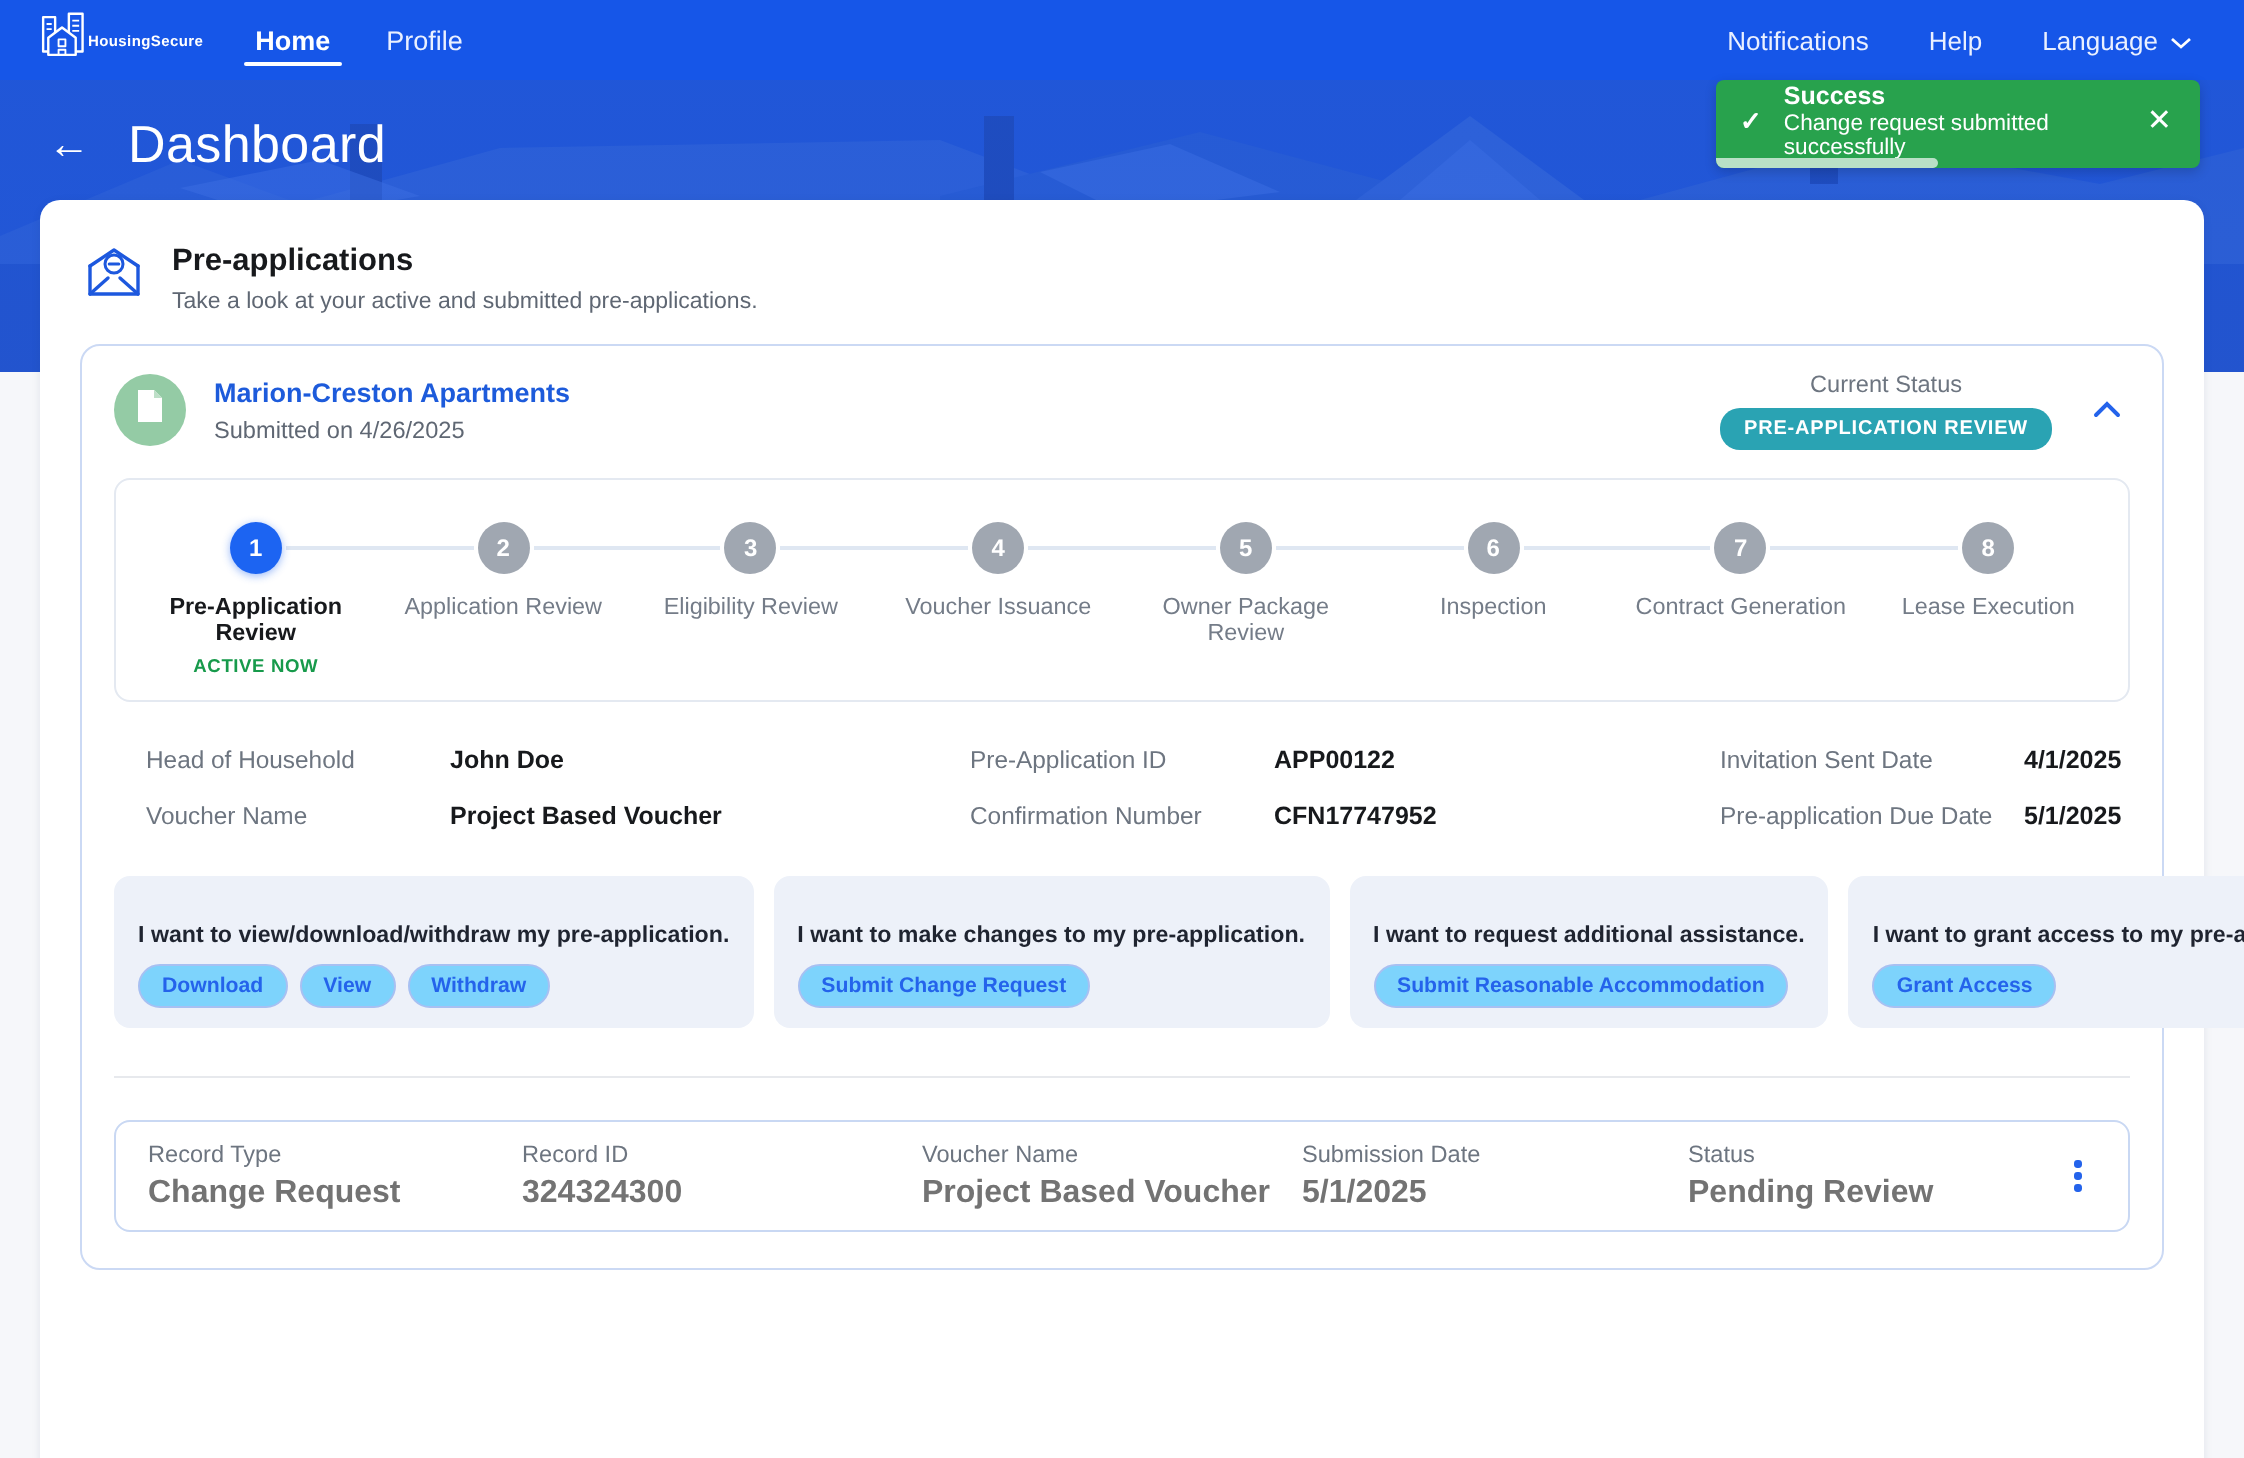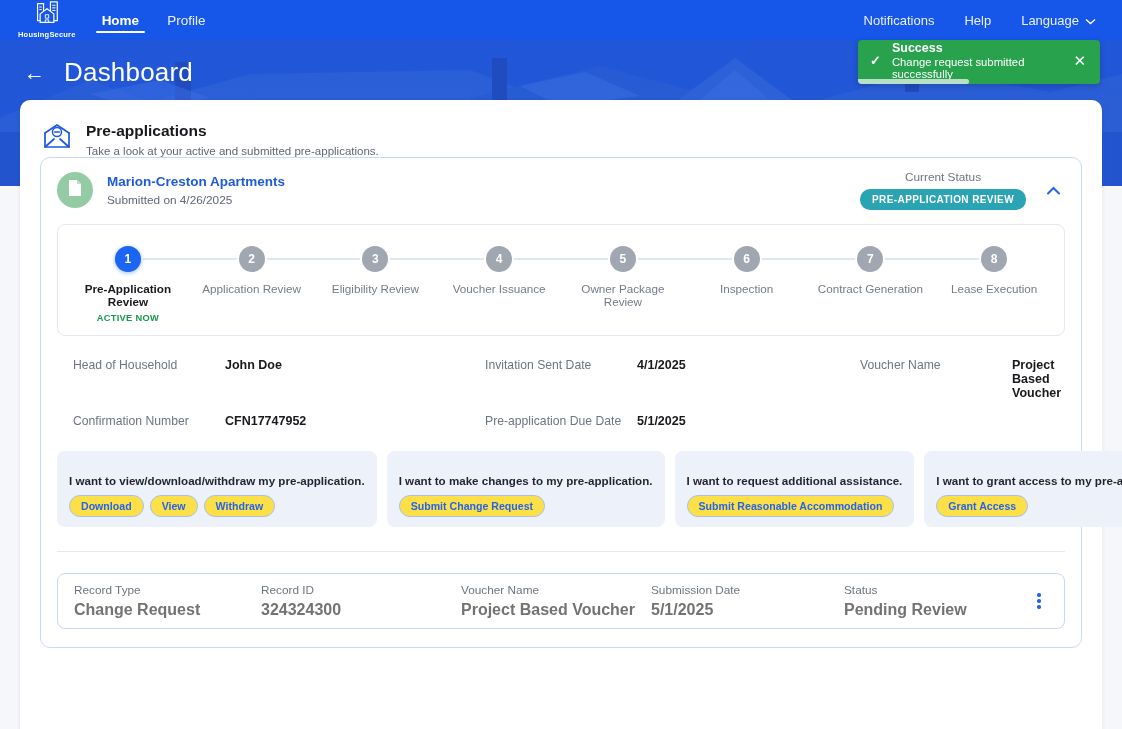--- a/index.html
+++ b/index.html
@@ -11,21 +11,21 @@
     overflow:hidden;
     color:#1F2430;
   }
 
   
   .topnav {
     position:absolute; top:0; left:0; right:0; height:40px;
     background:#1656E8; display:flex; align-items:center; z-index:6;
     color:#fff;
   }
-  .brand { display:flex; flex-direction:column; align-items:center; margin-left:18px; margin-right:26px; }
+  .brand { display:flex; align-items:center; margin-left:18px; margin-right:26px; }
   .brand-name { font-size:7.5px; font-weight:700; letter-spacing:0.2px; margin-top:1px; }
   .nav-left { display:flex; align-items:center; gap:28px; height:100%; }
   .nav-link { font-size:13.5px; color:#EAF0FF; cursor:pointer; position:relative; height:100%; display:flex; align-items:center; }
   .nav-link.active { font-weight:700; color:#fff; }
   .nav-link.active::after { content:""; position:absolute; left:-6px; right:-6px; bottom:7px; height:2px; background:#fff; border-radius:2px; }
   .nav-right { margin-left:auto; display:flex; align-items:center; gap:30px; margin-right:26px; }
   .nav-right .nav-link { font-size:13px; }
   .lang { display:flex; align-items:flex-end; gap:6px; }
 
   
@@ -54,21 +54,21 @@
     position:absolute; top:100px; left:20px; right:20px; height:671px;
     background:#fff; border-radius:10px; z-index:5;
     box-shadow:0 1px 4px rgba(30,50,90,0.10);
     padding:22px 20px 18px;
   }
   .section-head { display:flex; align-items:flex-start; gap:14px; margin-left:2px; }
   .section-titles .section-title { font-size:15.5px; font-weight:700; color:#17191C; }
   .section-titles .section-sub { font-size:11.5px; color:#5F6773; margin-top:5px; }
 
   
-  .app-card { border:1px solid #CBD9F4; border-radius:10px; padding:12px 16px 18px; }
+  .app-card { margin-top:15px; border:1px solid #CBD9F4; border-radius:10px; padding:12px 16px 18px; }
   .app-head { display:flex; align-items:center; }
   .avatar { width:36px; height:36px; border-radius:50%; background:#94CBA5; display:flex; align-items:center; justify-content:center; flex:0 0 36px; }
   .app-title-wrap { margin-left:14px; }
   .app-title { color:#1D5BDB; font-size:13.5px; font-weight:700; cursor:pointer; }
   .app-sub { color:#5F6773; font-size:11.8px; margin-top:4px; }
   .app-head-right { margin-left:auto; display:flex; align-items:center; gap:16px; }
   .status-wrap { display:flex; flex-direction:column; align-items:center; }
   .status-label { color:#6D7580; font-size:11.8px; }
   .status-badge { margin-top:5px; background:#2AA3B3; color:#fff; font-size:10px; font-weight:700; letter-spacing:0.4px; padding:5px 12px; border-radius:10px; }
   .collapse-btn { cursor:pointer; padding:4px; }
@@ -92,21 +92,21 @@
   .detail-label { flex:0 0 152px; font-size:12.2px; color:#6D7580; }
   .detail-value { font-size:12.5px; font-weight:700; color:#17191C; }
 
   
   .actions { margin-top:23px; display:flex; gap:10px; }
   .action-box { background:#EDF1F9; border-radius:8px; padding:23px 12px 10px; flex:1; }
   .action-box.wide { flex:1.17; }
   .action-prompt { font-size:11.6px; font-weight:700; color:#1F2430; white-space:nowrap; }
   .action-btns { margin-top:8px; display:flex; gap:6px; }
   .pill-btn {
-    background:#fde047; border:1px solid #A7C0F2; color:#2463EB;
+    background:#7dd3fc; border:1px solid #A7C0F2; color:#2463EB;
     font-family:"Liberation Sans", sans-serif;
     font-size:10.6px; font-weight:700; padding:4px 11px; border-radius:999px; cursor:pointer; white-space:nowrap;
   }
 
   .divider { margin-top:24px; border-top:1px solid #E7E9ED; }
 
   
   .record-row {
     margin-top:21px; border:1px solid #C9D8F3; border-radius:8px;
     padding:9px 16px; display:grid;
@@ -292,20 +292,24 @@
         <div class="step-label">Lease Execution</div>
       </div>
     </div>
 
     <div class="details">
       <div class="detail">
         <span class="detail-label">Head of Household</span>
         <span class="detail-value">John Doe</span>
       </div>
       <div class="detail">
+        <span class="detail-label">Pre-Application ID</span>
+        <span class="detail-value">APP00122</span>
+      </div>
+      <div class="detail">
         <span class="detail-label">Invitation Sent Date</span>
         <span class="detail-value">4/1/2025</span>
       </div>
       <div class="detail">
         <span class="detail-label">Voucher Name</span>
         <span class="detail-value">Project Based Voucher</span>
       </div>
       <div class="detail">
         <span class="detail-label">Confirmation Number</span>
         <span class="detail-value">CFN17747952</span>

